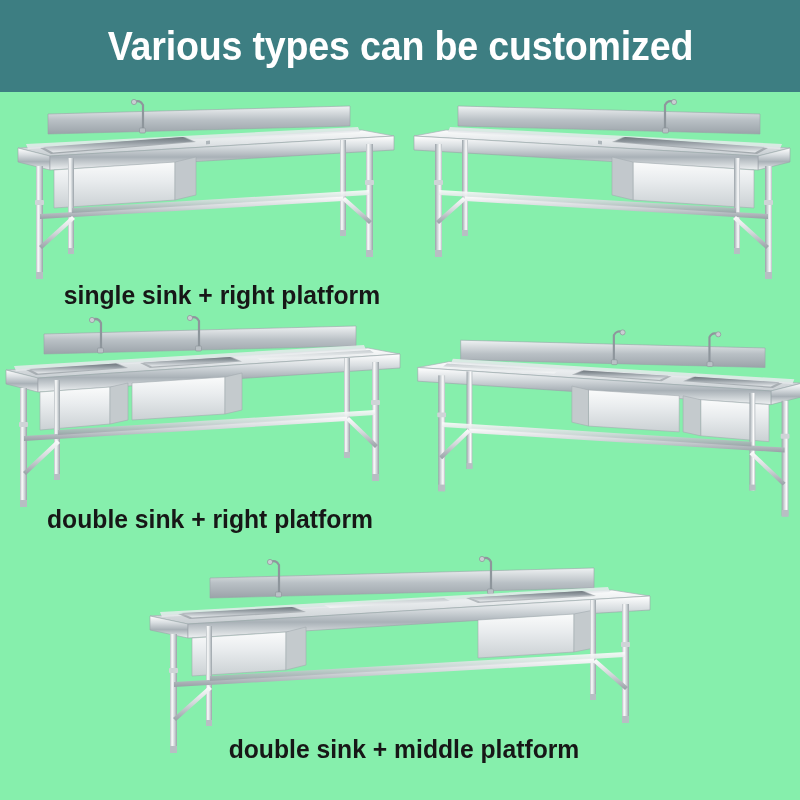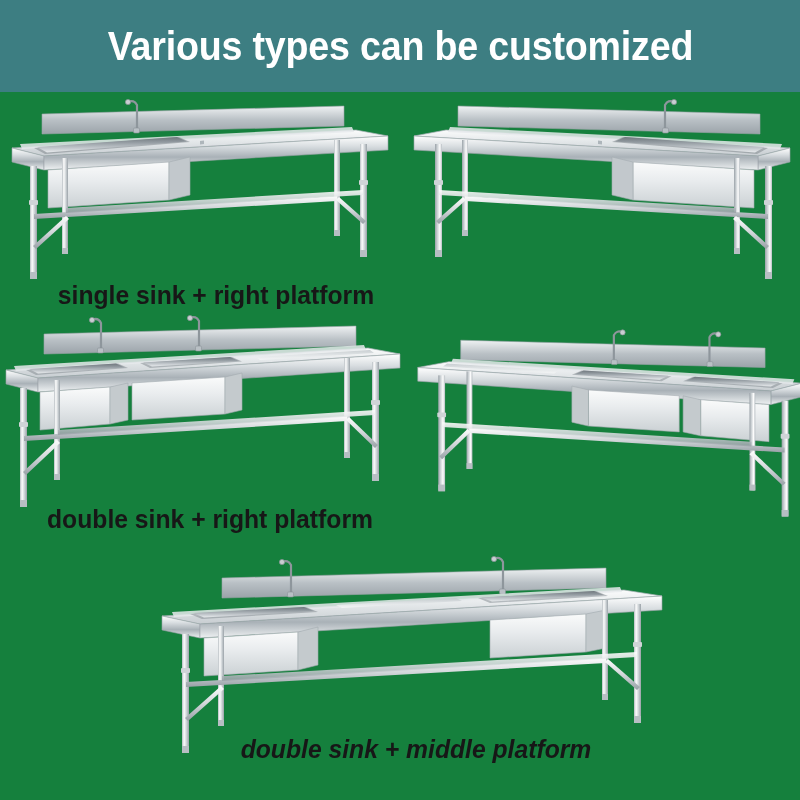--- a/index.html
+++ b/index.html
@@ -11,21 +11,21 @@
     width: 800px;
     height: 800px;
     font-family: "Liberation Sans", sans-serif;
     overflow: hidden;
     position: relative;
   }
   #page {
     position: relative;
     width: 800px;
     height: 800px;
-    background: #15803d;
+    background: #86efac;
   }
 
   
   #header-banner {
     position: absolute;
     left: 0;
     top: 0;
     width: 800px;
     height: 92px;
     background: #3d7e82;
@@ -61,25 +61,25 @@
     font-family: "Liberation Sans", sans-serif;
     font-weight: bold;
     font-size: 26px;
     white-space: nowrap;
     transform: scaleX(0.95);
     line-height: 1;
     z-index: 5;
   }
 
   
-  #cell-single-right { left: 4px;   top: 96px;  width: 396px; height: 230px; }
+  #cell-single-right { left: 10px;   top: 96px;  width: 396px; height: 230px; }
   #cell-single-left  { left: 402px; top: 96px;  width: 396px; height: 230px; }
   #cell-double-right { left: 0px;   top: 314px; width: 410px; height: 232px; }
   #cell-double-left  { left: 408px; top: 326px; width: 400px; height: 232px; }
-  #cell-double-mid   { left: 156px; top: 556px; width: 520px; height: 244px; font-style: italic; }
+  #cell-double-mid   { left: 144px; top: 556px; width: 520px; height: 244px; }
 
   #cap-single-right { top: 186px; left: 22px; width: 380px; }
   #cap-double-right { top: 192px; left: 10px; width: 400px; }
   #cap-double-mid   { top: 180px; left: 40px; width: 440px; }
 
   svg { display: block; overflow: visible; }
 </style>
 </head>
 <body>
 

